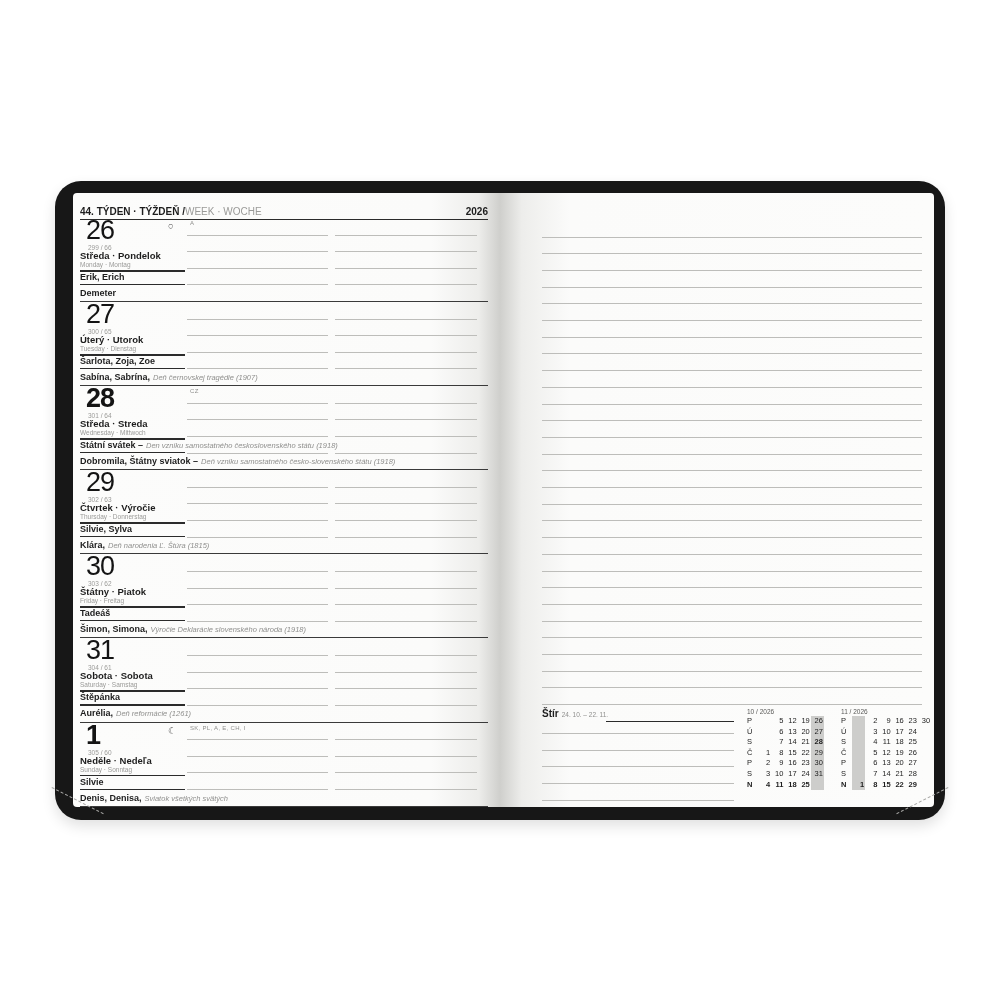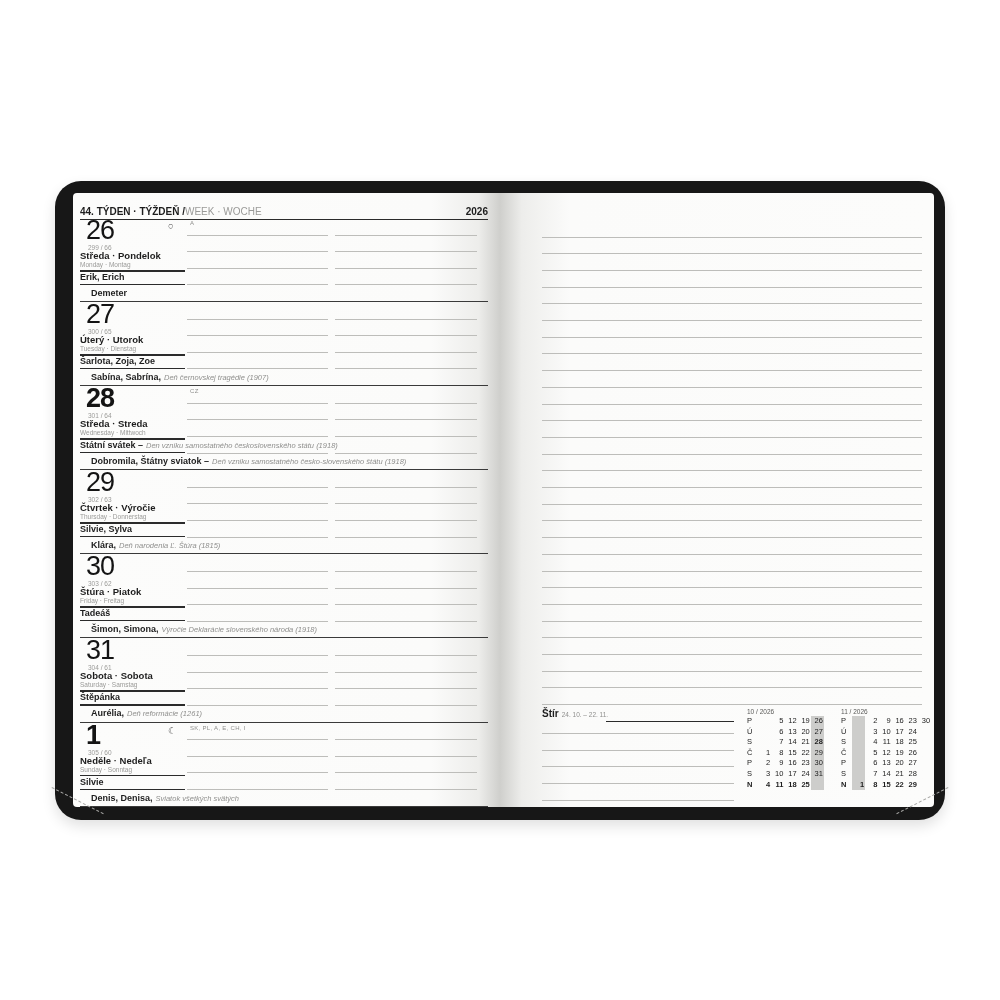--- a/index.html
+++ b/index.html
@@ -40,21 +40,21 @@
   #day-list{position:absolute;left:7px;right:12px;top:25px;}
   .day{position:relative;height:83.1px;border-bottom:1.2px solid #3a3a3a;}
   .num{position:absolute;left:6px;top:-3px;font-size:27px;line-height:30px;font-weight:400;letter-spacing:-1px;color:#141414;}
   .num.holiday{font-weight:700;}
   .doy{position:absolute;left:8px;top:26px;font-size:6.5px;color:#9a9a98;}
   .wd{position:absolute;left:0;top:32px;font-size:9.5px;font-weight:700;}
   .wd2{position:absolute;left:0;top:43px;font-size:6.5px;color:#9a9a98;}
   .dct{position:absolute;left:0;top:52px;width:105px;height:1.8px;background:#2b2b2b;}
   .dcn{position:absolute;left:0;top:66px;width:105px;height:1.1px;background:#2b2b2b;}
   .n1{position:absolute;left:0;top:54px;font-size:9px;font-weight:700;white-space:nowrap;}
-  .n2{position:absolute;left:0;top:70px;font-size:9px;font-weight:700;white-space:nowrap;margin-left:11px;}
+  .n2{position:absolute;left:0;top:70px;font-size:9px;font-weight:700;white-space:nowrap;}
   .nnote{font-weight:400;font-style:italic;font-size:7.5px;color:#8f8f8d;margin-left:3px;}
   .moon{position:absolute;left:88px;top:2px;font-size:9.5px;color:#4c4c4c;}
   .codes{position:absolute;left:110px;top:2px;font-size:6px;color:#8f8f8d;letter-spacing:0.3px;}
   .nl{position:absolute;height:1px;background:#bdbdba;}
   
   .rl{position:absolute;left:42px;width:380px;height:1px;background:#bdbdba;}
   .sl{position:absolute;left:42px;width:192px;height:1px;background:#bdbdba;}
   .zod{position:absolute;left:42px;top:515px;font-size:10px;font-weight:700;white-space:nowrap;}
   .zrange{font-weight:400;font-size:6.5px;color:#8f8f8d;margin-left:3px;}
   .zline{position:absolute;left:106px;top:528px;width:128px;border-top:1.5px solid #2b2b2b;}
@@ -157,21 +157,21 @@
         <div class="nl" style="left: 107px; width: 141px; top: 49.8px;"></div>
         <div class="nl" style="left: 107px; width: 141px; top: 66.4px;"></div>
         <div class="nl" style="left: 255px; width: 142px; top: 16.6px;"></div>
         <div class="nl" style="left: 255px; width: 142px; top: 33.2px;"></div>
         <div class="nl" style="left: 255px; width: 142px; top: 49.8px;"></div>
         <div class="nl" style="left: 255px; width: 142px; top: 66.4px;"></div>
       </div>
       <div class="day">
         <div class="num">30</div>
         <div class="doy">303 / 62</div>
-        <div class="wd">Štúra · Piatok</div>
+        <div class="wd">Štátny · Piatok</div>
         <div class="wd2">Friday · Freitag</div>
         <div class="dct"></div>
         <div class="dcn"></div>
         <div class="n1"><span>Tadeáš</span></div>
         <div class="n2"><span>Šimon, Simona,</span><span class="nnote">Výročie Deklarácie slovenského národa (1918)</span></div>
         <div class="nl" style="left: 107px; width: 141px; top: 16.6px;"></div>
         <div class="nl" style="left: 107px; width: 141px; top: 33.2px;"></div>
         <div class="nl" style="left: 107px; width: 141px; top: 49.8px;"></div>
         <div class="nl" style="left: 107px; width: 141px; top: 66.4px;"></div>
         <div class="nl" style="left: 255px; width: 142px; top: 16.6px;"></div>

